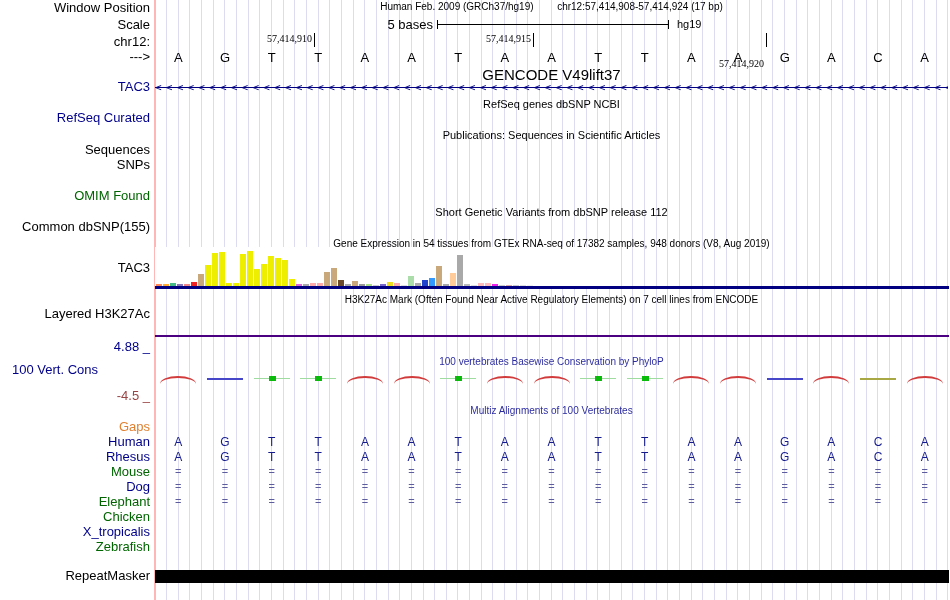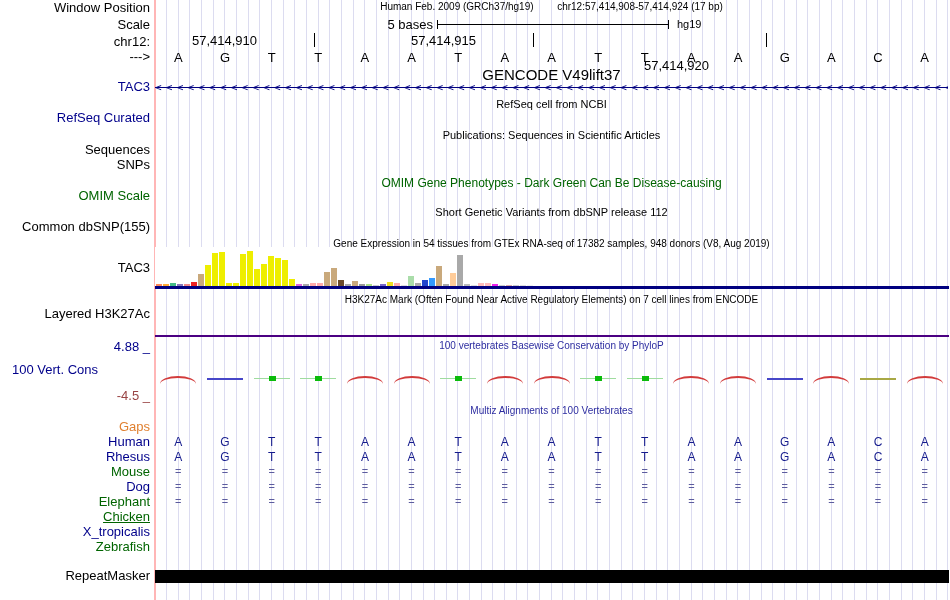--- a/index.html
+++ b/index.html
@@ -19,21 +19,21 @@
   .green{color:#006400;}
   .bluetitle{color:#2d2da0;}
   .redmin{color:#994444;}
   .f11{font-size:11px;}
   .f12{font-size:12px;}
   .f125{font-size:10px;}
   .seq-cell{position:absolute;text-align:center;font-size:13px;z-index:3;}
   .aln-cell{position:absolute;text-align:center;font-size:12px;color:#151B8D;z-index:3;}
   .eq-cell{position:absolute;text-align:center;font-size:11px;color:#5c5c9e;z-index:3;}
   .tick{position:absolute;width:1px;height:14px;background:#000;z-index:3;}
-  .coord-lbl{position:absolute;text-align:left;font-size:13px;white-space:nowrap;z-index:3;}
+  .coord-lbl{position:absolute;text-align:right;font-size:10px;white-space:nowrap;z-index:3;font-family:Liberation Serif, serif;}
   #scale-ruler{position:absolute;left:437px;top:20px;width:230px;height:9px;border-left:1px solid #000;border-right:1px solid #000;z-index:3;}
   #scale-ruler .mid{position:absolute;left:0;right:0;top:4px;height:1px;background:#000;}
   #arrow-track{position:absolute;left:155px;top:81px;width:793px;height:13px;overflow:hidden;z-index:3;}
   #arrow-track .line{position:absolute;left:0;right:0;top:6px;height:1px;background:#000080;}
   #arrow-track .arrows{position:absolute;left:0;top:0;font-size:11px;line-height:13px;letter-spacing:4.2px;color:#000080;font-family:"DejaVu Sans Mono",monospace;}
   #gtex-box{position:absolute;left:155px;top:247px;width:466px;height:40px;background:#fff;z-index:2;}
   .gtex-bar{position:absolute;bottom:1px;width:6px;z-index:2;}
   #gtex-baseline{position:absolute;left:155px;top:286px;width:794px;height:3px;background:#000080;z-index:3;}
   #purple-line{position:absolute;left:155px;top:335px;width:794px;height:2px;background:#4B0082;z-index:3;}
   .cons-mark{position:absolute;top:376px;height:6px;z-index:3;}
@@ -53,21 +53,21 @@
   <div id="pink-line"></div>
 
   <div class="lbl" style="top:1px">Window Position</div>
   <div class="lbl" style="top:18px">Scale</div>
   <div class="lbl" style="top:35px">chr12:</div>
   <div class="lbl" style="top:50px">---&gt;</div>
   <div class="lbl navy" style="top:80px">TAC3</div>
   <div class="lbl navy" style="top:111px">RefSeq Curated</div>
   <div class="lbl" style="top:143px">Sequences</div>
   <div class="lbl" style="top:158px">SNPs</div>
-  <div class="lbl green" style="top:189px">OMIM Scale</div>
+  <div class="lbl green" style="top:189px">OMIM Found</div>
   <div class="lbl" style="top:220px">Common dbSNP(155)</div>
   <div class="lbl" style="top:261px">TAC3</div>
   <div class="lbl" style="top:307px">Layered H3K27Ac</div>
   <div class="lbl navy" style="top:340px">4.88 _</div>
   <div class="vlbl navy" style="top:363px;left:0;width:98px">100 Vert. Cons</div>
   <div class="lbl redmin" style="top:389px">-4.5 _</div>
   <div class="lbl" style="top:569px">RepeatMasker</div>
 
   <div class="ctr f125" style="top:1px">
     <span>Human Feb. 2009 (GRCh37/hg19)</span>
@@ -109,23 +109,22 @@
       <div class="seq-cell" style="left: 854.706px; top: 50px; width: 46.6471px;">C</div>
       <div class="seq-cell" style="left: 901.353px; top: 50px; width: 46.6471px;">A</div>
     </div>
 
   <div class="ctr" style="top:66px;font-size:15px">GENCODE V49lift37</div>
   <div id="arrow-track">
     <div class="line"></div>
     <div class="arrows">&lt;&lt;&lt;&lt;&lt;&lt;&lt;&lt;&lt;&lt;&lt;&lt;&lt;&lt;&lt;&lt;&lt;&lt;&lt;&lt;&lt;&lt;&lt;&lt;&lt;&lt;&lt;&lt;&lt;&lt;&lt;&lt;&lt;&lt;&lt;&lt;&lt;&lt;&lt;&lt;&lt;&lt;&lt;&lt;&lt;&lt;&lt;&lt;&lt;&lt;&lt;&lt;&lt;&lt;&lt;&lt;&lt;&lt;&lt;&lt;&lt;&lt;&lt;&lt;&lt;&lt;&lt;&lt;&lt;&lt;&lt;&lt;&lt;&lt;&lt;&lt;&lt;&lt;&lt;&lt;&lt;&lt;&lt;&lt;&lt;&lt;&lt;&lt;&lt;&lt;</div>
   </div>
 
-  <div class="ctr f11" style="top:98px">RefSeq cell from NCBI</div>
+  <div class="ctr f11" style="top:98px">RefSeq genes dbSNP NCBI</div>
   <div class="ctr f11" style="top:129px">Publications: Sequences in Scientific Articles</div>
-  <div class="ctr f12 green" style="top:176px">OMIM Gene Phenotypes - Dark Green Can Be Disease-causing</div>
   <div class="ctr f11" style="top:206px">Short Genetic Variants from dbSNP release 112</div>
   <div class="ctr f125" style="top:238px">Gene Expression in 54 tissues from GTEx RNA-seq of 17382 samples, 948 donors (V8, Aug 2019)</div>
 
   <div id="gtex-box">
       <div class="gtex-bar" style="left: 1px; height: 2px; background: rgb(255, 136, 85);"></div>
       <div class="gtex-bar" style="left: 8px; height: 2px; background: rgb(255, 170, 51);"></div>
       <div class="gtex-bar" style="left: 15px; height: 3px; background: rgb(68, 187, 136);"></div>
       <div class="gtex-bar" style="left: 22px; height: 2px; background: rgb(136, 119, 187);"></div>
       <div class="gtex-bar" style="left: 29px; height: 2px; background: rgb(238, 136, 136);"></div>
       <div class="gtex-bar" style="left: 36px; height: 4px; background: rgb(238, 34, 34);"></div>
@@ -176,21 +175,21 @@
       <div class="gtex-bar" style="left: 351px; height: 1px; background: rgb(221, 170, 170);"></div>
       <div class="gtex-bar" style="left: 358px; height: 1px; background: rgb(204, 204, 204);"></div>
       <div class="gtex-bar" style="left: 365px; height: 1px; background: rgb(221, 221, 221);"></div>
       <div class="gtex-bar" style="left: 372px; height: 1px; background: rgb(238, 238, 238);"></div>
     </div>
   <div id="gtex-baseline"></div>
 
   <div class="ctr f125" style="top:294px">H3K27Ac Mark (Often Found Near Active Regulatory Elements) on 7 cell lines from ENCODE</div>
   <div id="purple-line"></div>
 
-  <div class="ctr f125 bluetitle" style="top:340px">100 vertebrates Basewise Conservation by PhyloP</div>
+  <div class="ctr f125 bluetitle" style="top:356px">100 vertebrates Basewise Conservation by PhyloP</div>
   <div id="cons-marks">
       <div class="cons-mark cons-red" style="left: 160.324px; width: 36px;"></div>
       <div class="cons-mark cons-blue" style="left: 206.971px; width: 36px;"></div>
       <div class="cons-mark" style="left: 253.618px; width: 36px;">
         <div class="cons-green-line"></div>
         <div class="cons-green-dot"></div>
       </div>
       <div class="cons-mark" style="left: 300.265px; width: 36px;">
         <div class="cons-green-line"></div>
         <div class="cons-green-dot"></div>
@@ -305,19 +304,19 @@
       <div class="eq-cell" style="left: 481.529px; top: 495px; width: 46.6471px;">=</div>
       <div class="eq-cell" style="left: 528.176px; top: 495px; width: 46.6471px;">=</div>
       <div class="eq-cell" style="left: 574.824px; top: 495px; width: 46.6471px;">=</div>
       <div class="eq-cell" style="left: 621.471px; top: 495px; width: 46.6471px;">=</div>
       <div class="eq-cell" style="left: 668.118px; top: 495px; width: 46.6471px;">=</div>
       <div class="eq-cell" style="left: 714.765px; top: 495px; width: 46.6471px;">=</div>
       <div class="eq-cell" style="left: 761.412px; top: 495px; width: 46.6471px;">=</div>
       <div class="eq-cell" style="left: 808.059px; top: 495px; width: 46.6471px;">=</div>
       <div class="eq-cell" style="left: 854.706px; top: 495px; width: 46.6471px;">=</div>
       <div class="eq-cell" style="left: 901.353px; top: 495px; width: 46.6471px;">=</div>
-      <div class="vlbl" style="left: 0px; top: 510px; width: 150px; color: rgb(0, 100, 0); text-decoration: underline;">Chicken</div>
+      <div class="vlbl" style="left: 0px; top: 510px; width: 150px; color: rgb(0, 100, 0);">Chicken</div>
       <div class="vlbl" style="left: 0px; top: 525px; width: 150px; color: rgb(0, 0, 139);">X_tropicalis</div>
       <div class="vlbl" style="left: 0px; top: 540px; width: 150px; color: rgb(0, 100, 0);">Zebrafish</div>
     </div>
 
   <div id="repeat-bar"></div>
 </div>
 
 </body></html>

